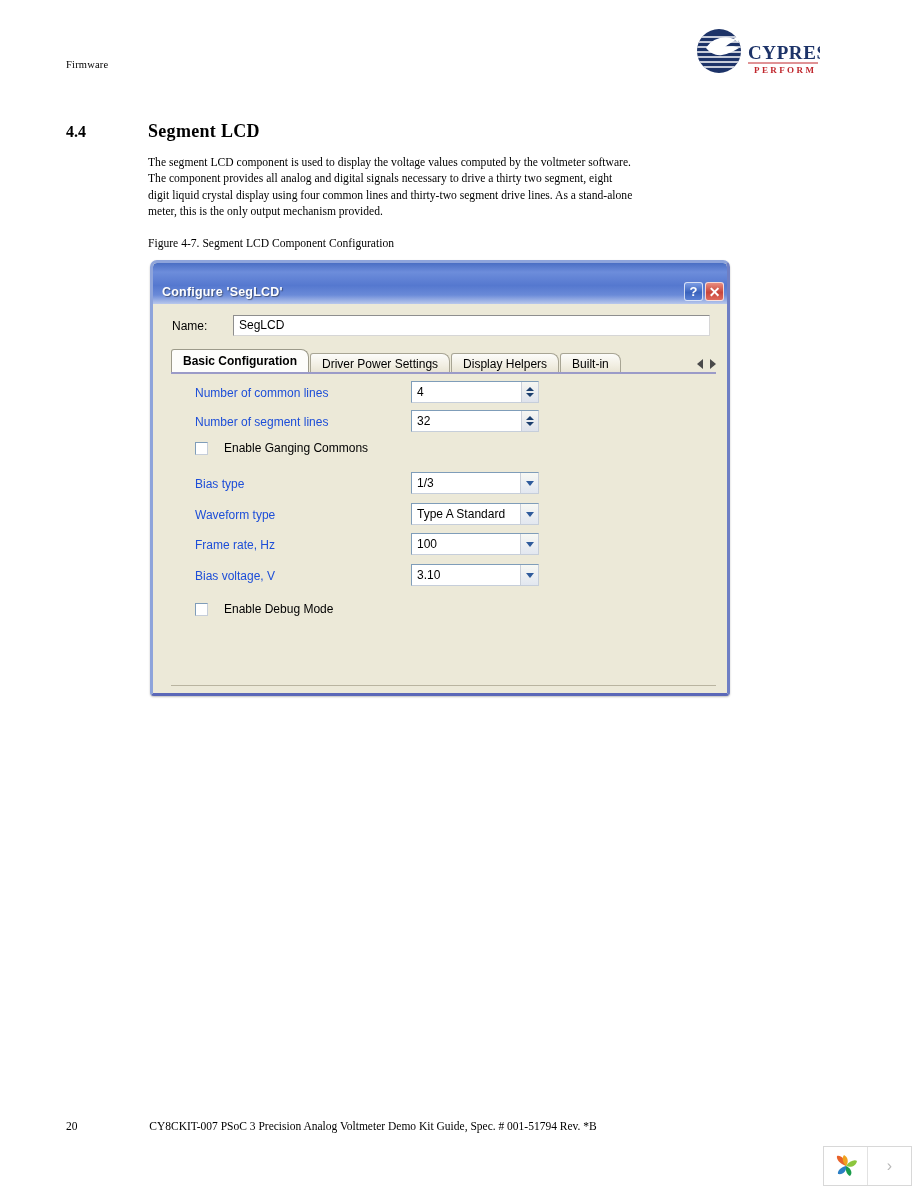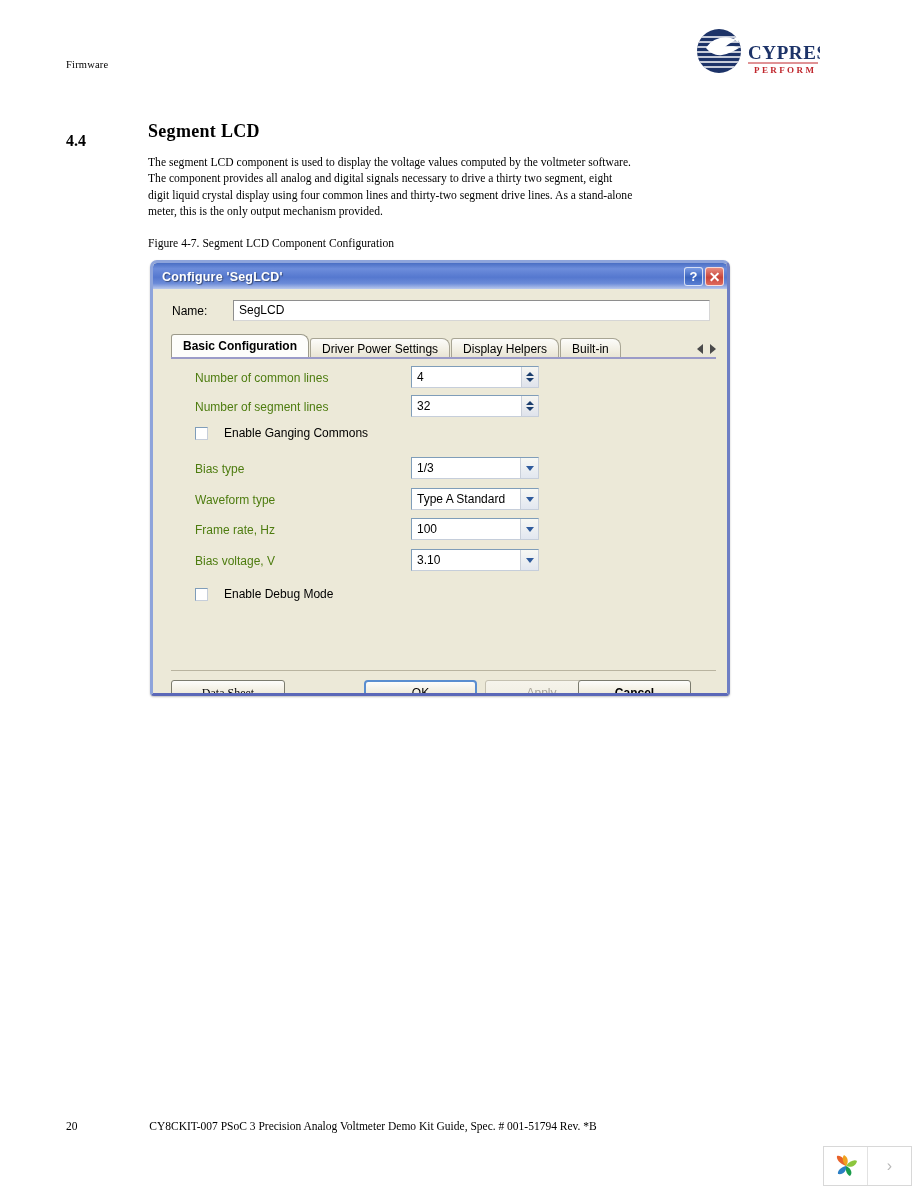--- a/index.html
+++ b/index.html
@@ -37,21 +37,20 @@
 
   
   .sec-num {
     position: absolute;
     left: 66px;
     top: 123px;
     font-family: "Liberation Serif", serif;
     font-weight: bold;
     font-size: 16px;
     color: #000;
-    margin-top: 9px;
   }
   .sec-title {
     position: absolute;
     left: 148px;
     top: 121px;
     font-family: "Liberation Serif", serif;
     font-weight: bold;
     font-size: 18px;
     color: #000;
     letter-spacing: 0.3px;
@@ -145,21 +144,21 @@
     box-shadow: 0 1px 2px rgba(0,0,0,0.25);
     overflow: hidden;
   }
 
   .titlebar {
     height: 25px;
     background: linear-gradient(to bottom,
         #4a6ec4 0%, #6d8ddb 22%, #5578cf 55%, #6a8ad8 78%, #b9c8ec 100%);
     display: flex;
     align-items: center;
-    padding: 1px 3px 0 9px;
+    padding: 16px 3px 0 9px;
     position: relative;
     border-radius: 4px 4px 0 0;
   }
   .title-text {
     color: #ffffff;
     font-size: 12.5px;
     font-weight: bold;
     text-shadow: 1px 1px 1px rgba(0,0,0,0.45);
     flex: 1;
     letter-spacing: 0.2px;
@@ -286,21 +285,21 @@
     left: 18px;
     top: 70px;
     width: 545px;
     height: 257px;
     background: #ece9d8;
   }
   .field-label {
     position: absolute;
     left: 24px;
     font-size: 12px;
-    color: #4d7c0f;
+    color: #1d4ed8;
     white-space: nowrap;
   }
 
   .spinner, .combo {
     position: absolute;
     left: 240px;
     width: 128px;
     height: 22px;
     background: #fff;
     border: 1px solid;

